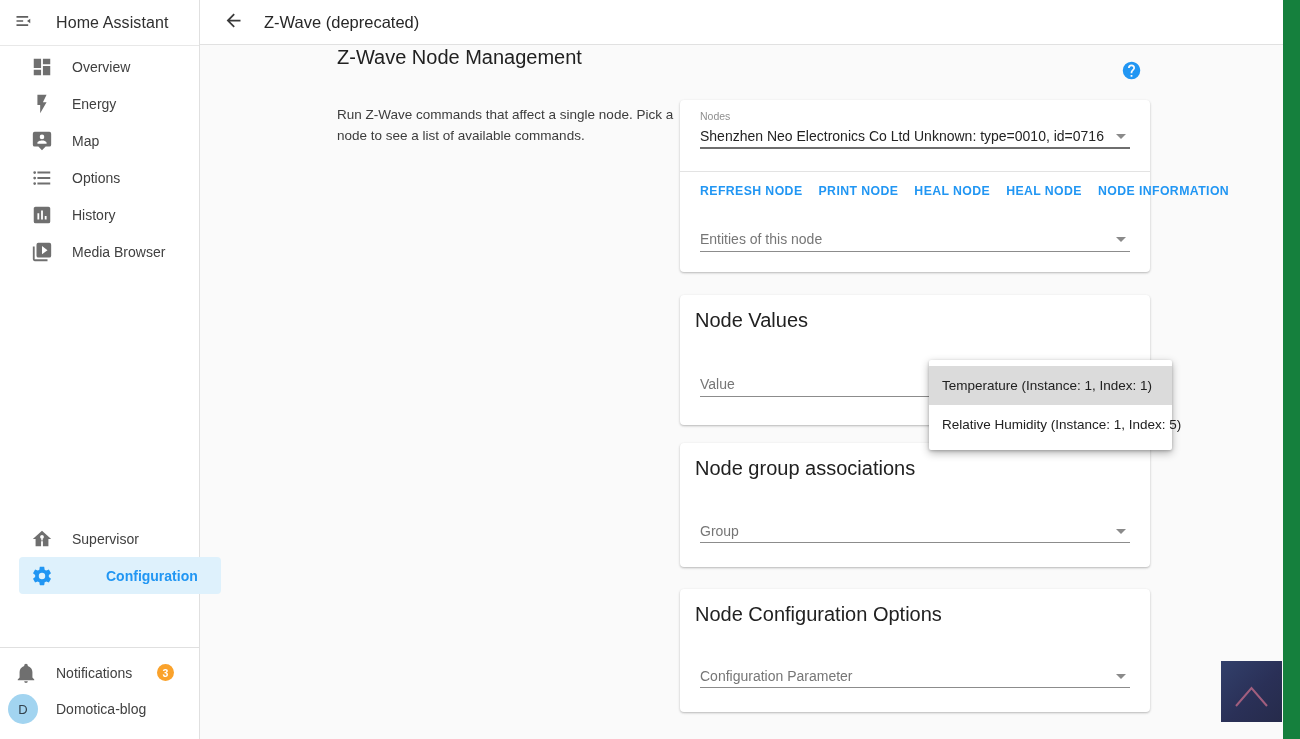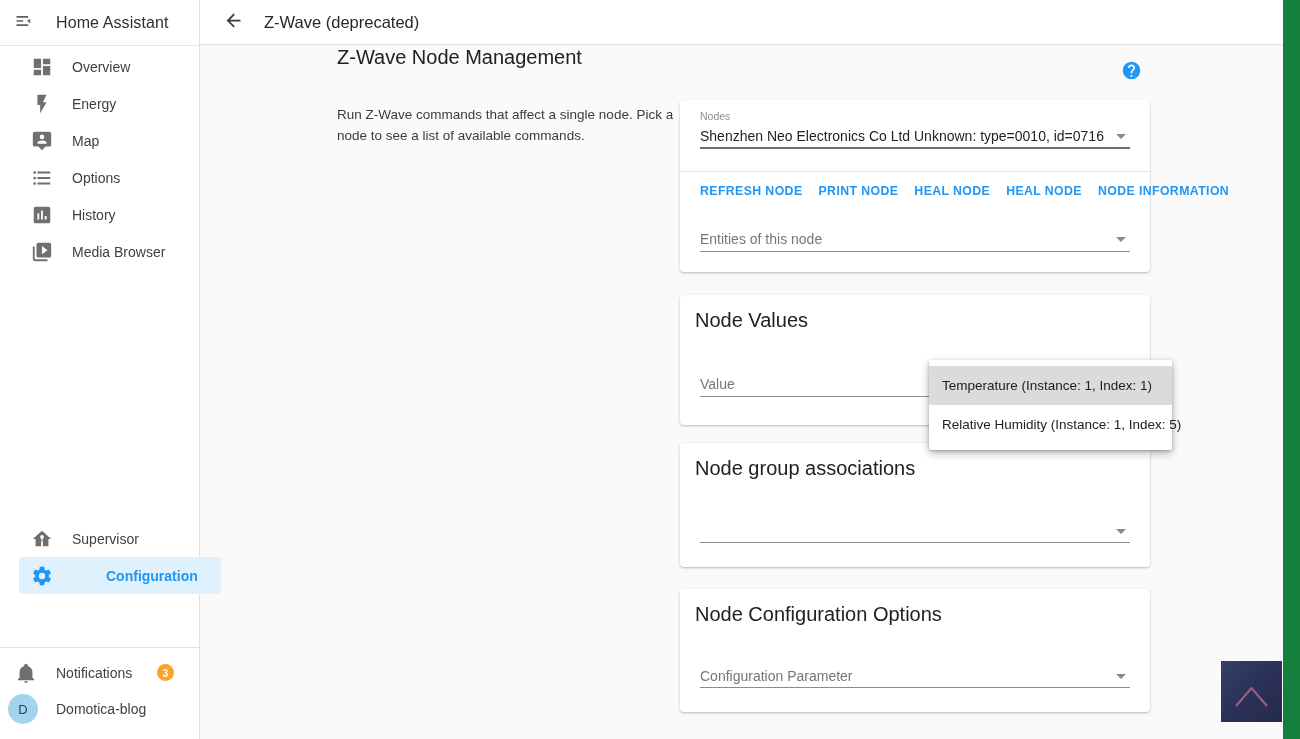--- a/index.html
+++ b/index.html
@@ -202,20 +202,21 @@
     </section>
 
     <section class="card" style="top:250px;height:130px;">
       <h2 class="card-title">Node Values</h2>
       <div class="sel-placeholder" style="top:81px;">Value</div>
       <div class="underline" style="top:101px;"></div>
     </section>
 
     <section class="card" style="top:398px;height:124px;">
       <h2 class="card-title">Node group associations</h2>
+      <div class="sel-placeholder" style="top:80px;">Group</div>
       <span class="caret" style="top:86px;"></span>
       <div class="underline" style="top:99px;"></div>
     </section>
 
     <section class="card" style="top:544px;height:123px;">
       <h2 class="card-title">Node Configuration Options</h2>
       <div class="sel-placeholder" style="top:79px;">Configuration Parameter</div>
       <span class="caret" style="top:85px;"></span>
       <div class="underline" style="top:98px;"></div>
     </section>

